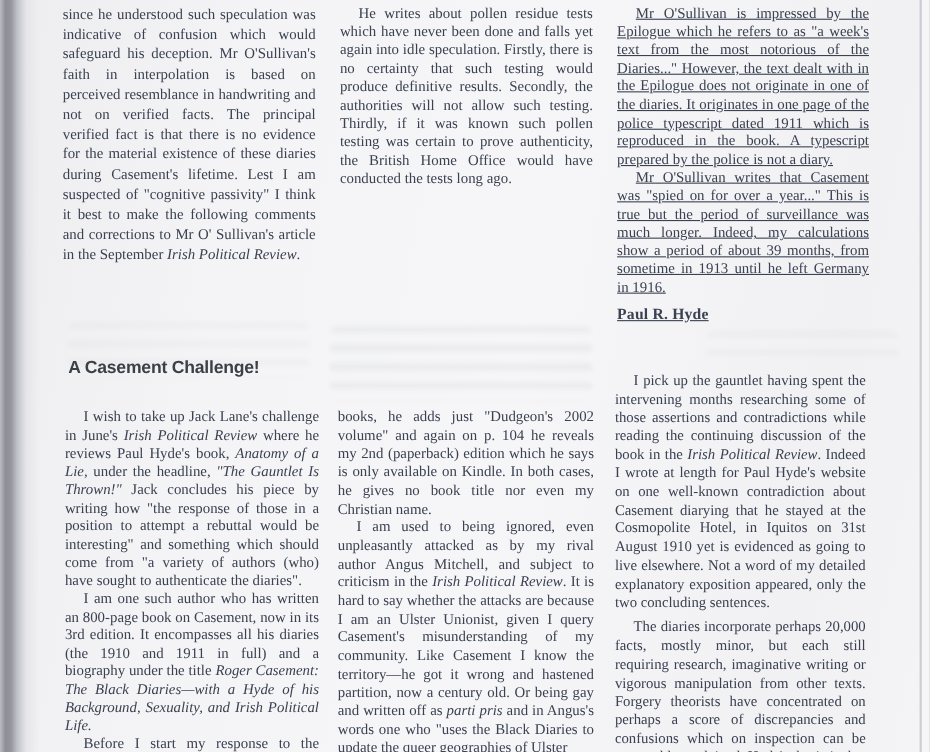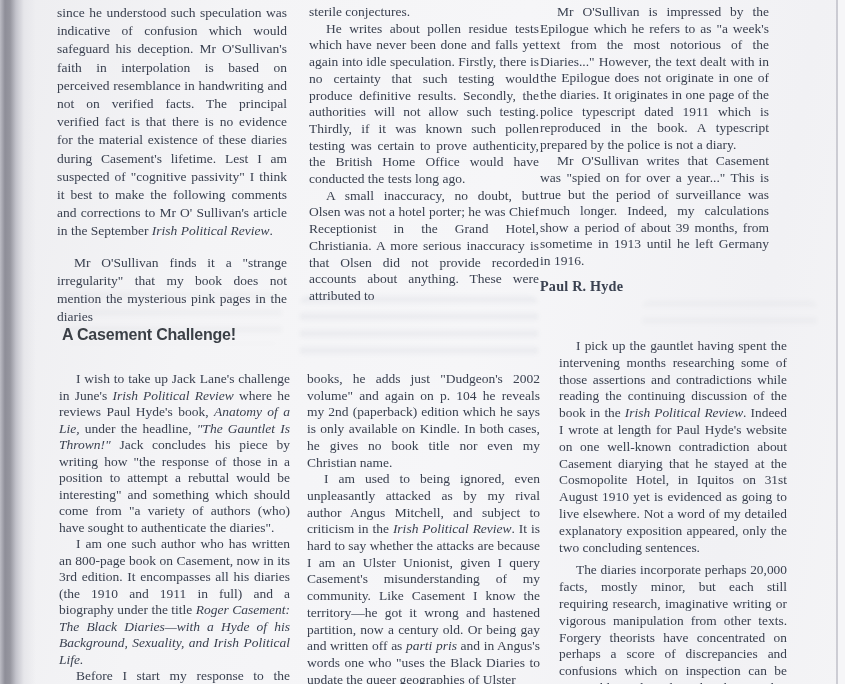--- a/index.html
+++ b/index.html
@@ -25,21 +25,21 @@
     filter:blur(2px);opacity:.55;border-radius:8px;
   }
   .ghost-mid{left:300px;top:296px;width:238px;height:68px;}
   .ghost-left{left:62px;top:292px;width:220px;height:52px;opacity:.3;}
   .ghost-right{left:642px;top:300px;width:175px;height:32px;opacity:.3;}
 
   .col{position:absolute;text-align:justify;}
   .col p{margin:0;}
   .top-c1{left:57px;top:4px;width:230px;font-size:13.5px;line-height:18.2px;}
   .top-c2{left:309px;top:4px;width:230px;font-size:13.5px;line-height:16.7px;}
-  .top-c3{left:540px;top:4px;width:229px;font-size:13.5px;line-height:16.6px;}
+  .top-c3{left:561px;top:4px;width:229px;font-size:13.5px;line-height:16.6px;text-decoration:underline;}
   .low-c1{left:59px;top:371px;width:231px;font-size:13.5px;line-height:16.5px;}
   .low-c2{left:307px;top:371px;width:233px;font-size:13.5px;line-height:16.7px;}
   .low-c3{left:559px;top:338px;width:228px;font-size:13.4px;line-height:16.8px;}
   .indent{text-indent:17px;}
   .gap-top{margin-top:13px !important;}
   .gap-top-sm{margin-top:6px !important;}
   .byline{font-weight:bold;text-align:left;margin-top:8px !important;font-size:14.2px;letter-spacing:.2px;}
   .headline{
     position:absolute;left:62px;top:326px;margin:0;
     font-family:"Liberation Sans", sans-serif;font-weight:700;
@@ -55,27 +55,24 @@
   <div class="scan-edge-left"></div>
   <div class="page-margin-right"></div>
   <div class="page-edge-right"></div>
   <div class="ghost ghost-mid"></div>
   <div class="ghost ghost-left"></div>
   <div class="ghost ghost-right"></div>
 
   <section>
     <div class="col top-c1">
       <p><span>since he understood such speculation was indicative of confusion which would safeguard his deception. Mr O'Sullivan's faith in interpolation is based on perceived resemblance in handwriting and not on verified facts. The principal verified fact is that there is no evidence for the material existence of these diaries during Casement's lifetime. Lest I am suspected of "cognitive passivity" I think it best to make the following comments and corrections to Mr O' Sullivan's article in the September </span><em>Irish Political Review</em><span>.</span></p>
-      <p class="indent gap-top">Mr O'Sullivan finds it a "strange irregularity" that my book does not mention the mysterious pink pages in the diaries</p>
     </div>
 
     <div class="col top-c2">
-      <p>sterile conjectures.</p>
       <p class="indent">He writes about pollen residue tests which have never been done and falls yet again into idle speculation. Firstly, there is no certainty that such testing would produce definitive results. Secondly, the authorities will not allow such testing. Thirdly, if it was known such pollen testing was certain to prove authenticity, the British Home Office would have conducted the tests long ago.</p>
-      <p class="indent">A small inaccuracy, no doubt, but Olsen was not a hotel porter; he was Chief Receptionist in the Grand Hotel, Christiania. A more serious inaccuracy is that Olsen did not provide recorded accounts about anything. These were attributed to</p>
     </div>
 
     <div class="col top-c3">
       <p class="indent">Mr O'Sullivan is impressed by the Epilogue which he refers to as "a week's text from the most notorious of the Diaries..." However, the text dealt with in the Epilogue does not originate in one of the diaries. It originates in one page of the police typescript dated 1911 which is reproduced in the book. A typescript prepared by the police is not a diary.</p>
       <p class="indent">Mr O'Sullivan writes that Casement was "spied on for over a year..." This is true but the period of surveillance was much longer. Indeed, my calculations show a period of about 39 months, from sometime in 1913 until he left Germany in 1916.</p>
       <p class="byline">Paul R. Hyde</p>
     </div>
   </section>
 
   <h1 class="headline">A Casement Challenge!</h1>

